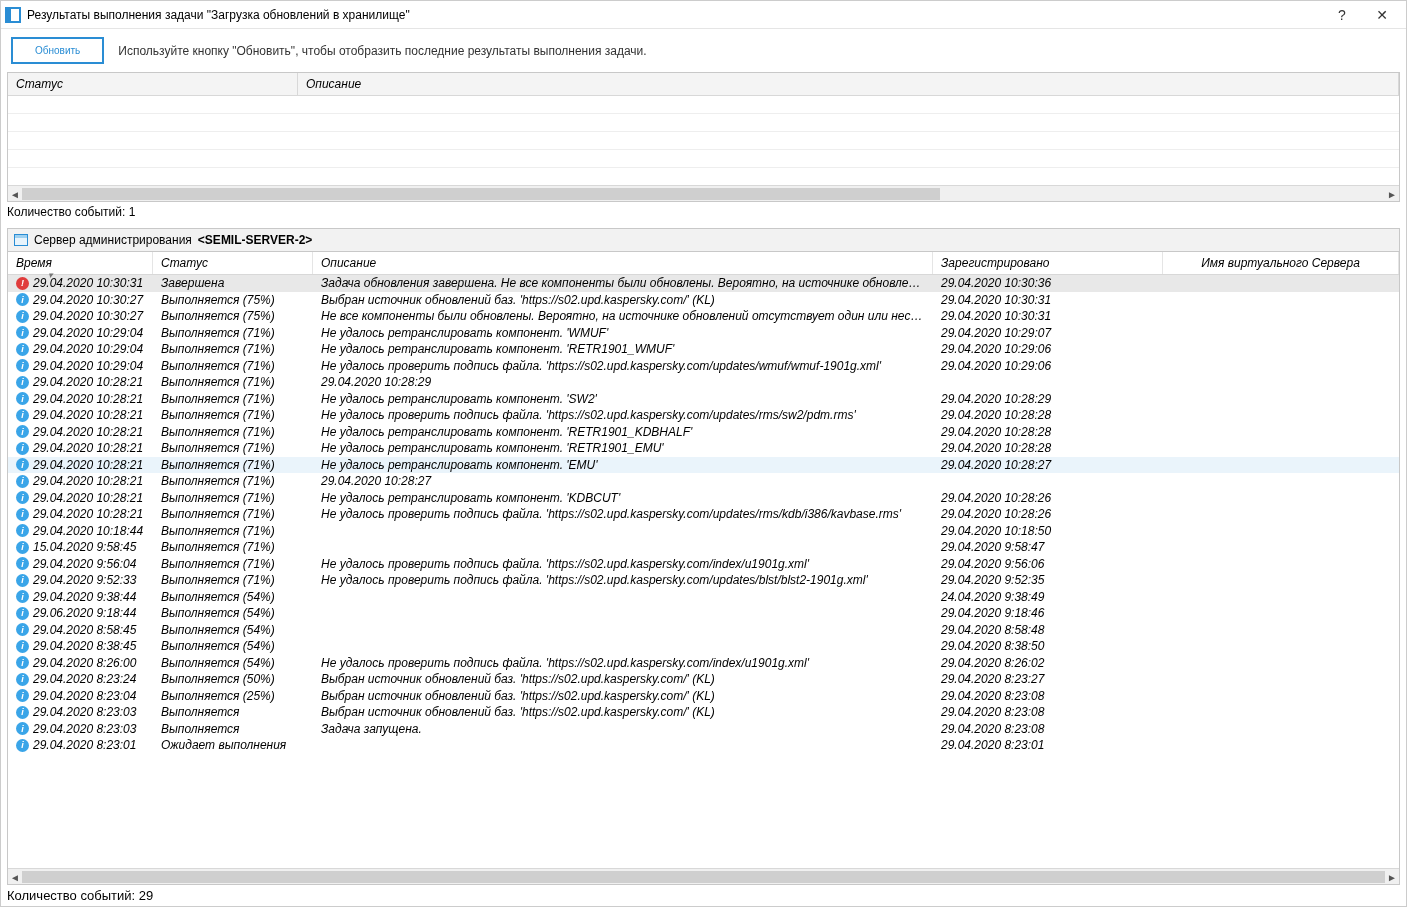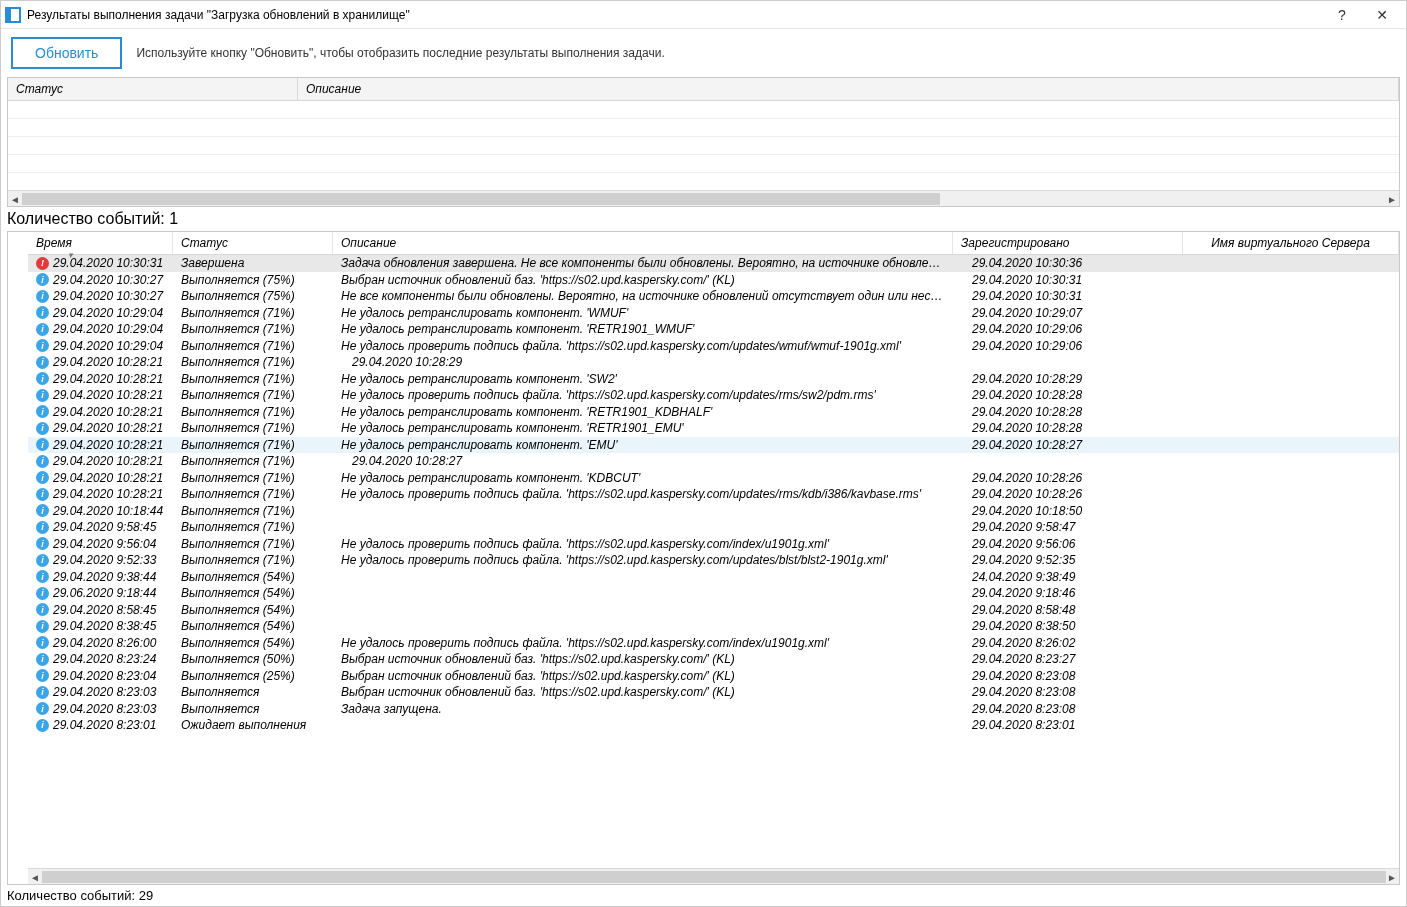--- a/index.html
+++ b/index.html
@@ -43,21 +43,21 @@
       display: flex;
       align-items: center;
       padding: 8px 10px;
       gap: 14px;
     }
     .btn-refresh {
       border: 2px solid #2a8dd4;
       color: #2a8dd4;
       background: #fff;
       padding: 6px 22px;
-      font-size: 14px;
+      font-size: 10px;
       cursor: pointer;
     }
     .hint { color: #333; font-size: 12px; }
     .panel {
       border: 1px solid #c8c8c8;
       margin: 0 6px;
       display: flex;
       flex-direction: column;
       font-style: italic;
     }
@@ -104,38 +104,38 @@
       color: #555;
     }
     .hscroll .arrow-l { left: 0; }
     .hscroll .arrow-r { right: 0; }
     .hscroll .thumb {
       position: absolute; left: 14px; top: 2px; height: 12px;
       background: #cfcfcf;
     }
     .count-bar {
       padding: 3px 6px;
-      font-size: 16px;
+      font-size: 12px;
     }
     .server-header {
       display: flex; align-items: center;
       background: #f2f2f2;
       border: 1px solid #c8c8c8;
       border-bottom: none;
       margin: 6px 6px 0 6px;
       padding: 4px 6px;
       gap: 6px;
     }
     .server-header .srv-icon {
       width: 14px; height: 12px;
       border: 1px solid #2a8dd4;
       background: linear-gradient(#9ed0f0,#9ed0f0) 0 0/100% 3px no-repeat, #e8f4fc;
     }
     .server-header b { font-weight: bold; }
-    .panel.main { flex: 1; margin-top: 0; padding-left: 20px; }
+    .panel.main { flex: 1; margin-top: 0; }
     .events-head {
       display: flex;
       background: #fff;
       border-bottom: 1px solid #d8d8d8;
     }
     .events-head > div {
       padding: 4px 8px;
       border-right: 1px solid #e5e5e5;
       font-size: 12px;
       position: relative;
@@ -165,21 +165,21 @@
     .ev-row.selected-light { background: #eaf4fb; }
     .ev-row > div {
       padding: 0 8px;
       white-space: nowrap;
       overflow: hidden;
       text-overflow: ellipsis;
     }
     .ev-time { width: 145px; display: flex; align-items: center; gap: 4px; }
     .ev-stat { width: 160px; }
     .ev-desc { width: 620px; flex-shrink: 0; }
-    .ev-reg  { width: 230px; margin-left: 11px; }
+    .ev-reg  { width: 230px; }
     .ev-vsrv { width: 220px; flex: 1; }
     .status-icon {
       width: 13px; height: 13px;
       border-radius: 50%;
       display: inline-flex; align-items: center; justify-content: center;
       font-size: 9px; font-weight: bold; color: #fff;
       flex-shrink: 0;
     }
     .ic-info { background: #3aa5e8; }
     .ic-error { background: #e03c3c; }
@@ -231,20 +231,25 @@
         </div>
     </div>
     <div class="hscroll">
       <span class="arrow-l">◄</span>
       <div class="thumb" style="width:66%;"></div>
       <span class="arrow-r">►</span>
     </div>
   </div>
   <div class="count-bar">Количество событий: 1</div>
 
+  <div class="server-header">
+    <div class="srv-icon"></div>
+    <span>Сервер администрирования</span>
+    <b>&lt;SEMIL-SERVER-2&gt;</b>
+  </div>
 
   <div class="panel main">
     <div class="events-head">
       <div class="col-time">
         <span>Время</span>
         <span class="sort-ind">▾</span>
       </div>
       <div class="col-stat">Статус</div>
       <div class="col-desc">Описание</div>
       <div class="col-reg">Зарегистрировано</div>
@@ -405,21 +410,21 @@
             <span>29.04.2020 10:18:44</span>
           </div>
           <div class="ev-stat">Выполняется (71%)</div>
           <div class="ev-desc"></div>
           <div class="ev-reg">29.04.2020 10:18:50</div>
           <div class="ev-vsrv"></div>
         </div>
         <div class="ev-row">
           <div class="ev-time">
             <span class="status-icon ic-info">i</span>
-            <span>29.04.2020 9:58:45</span>
+            <span>15.04.2020 9:58:45</span>
           </div>
           <div class="ev-stat">Выполняется (71%)</div>
           <div class="ev-desc"></div>
           <div class="ev-reg">29.04.2020 9:58:47</div>
           <div class="ev-vsrv"></div>
         </div>
         <div class="ev-row">
           <div class="ev-time">
             <span class="status-icon ic-info">i</span>
             <span>29.04.2020 9:56:04</span>

